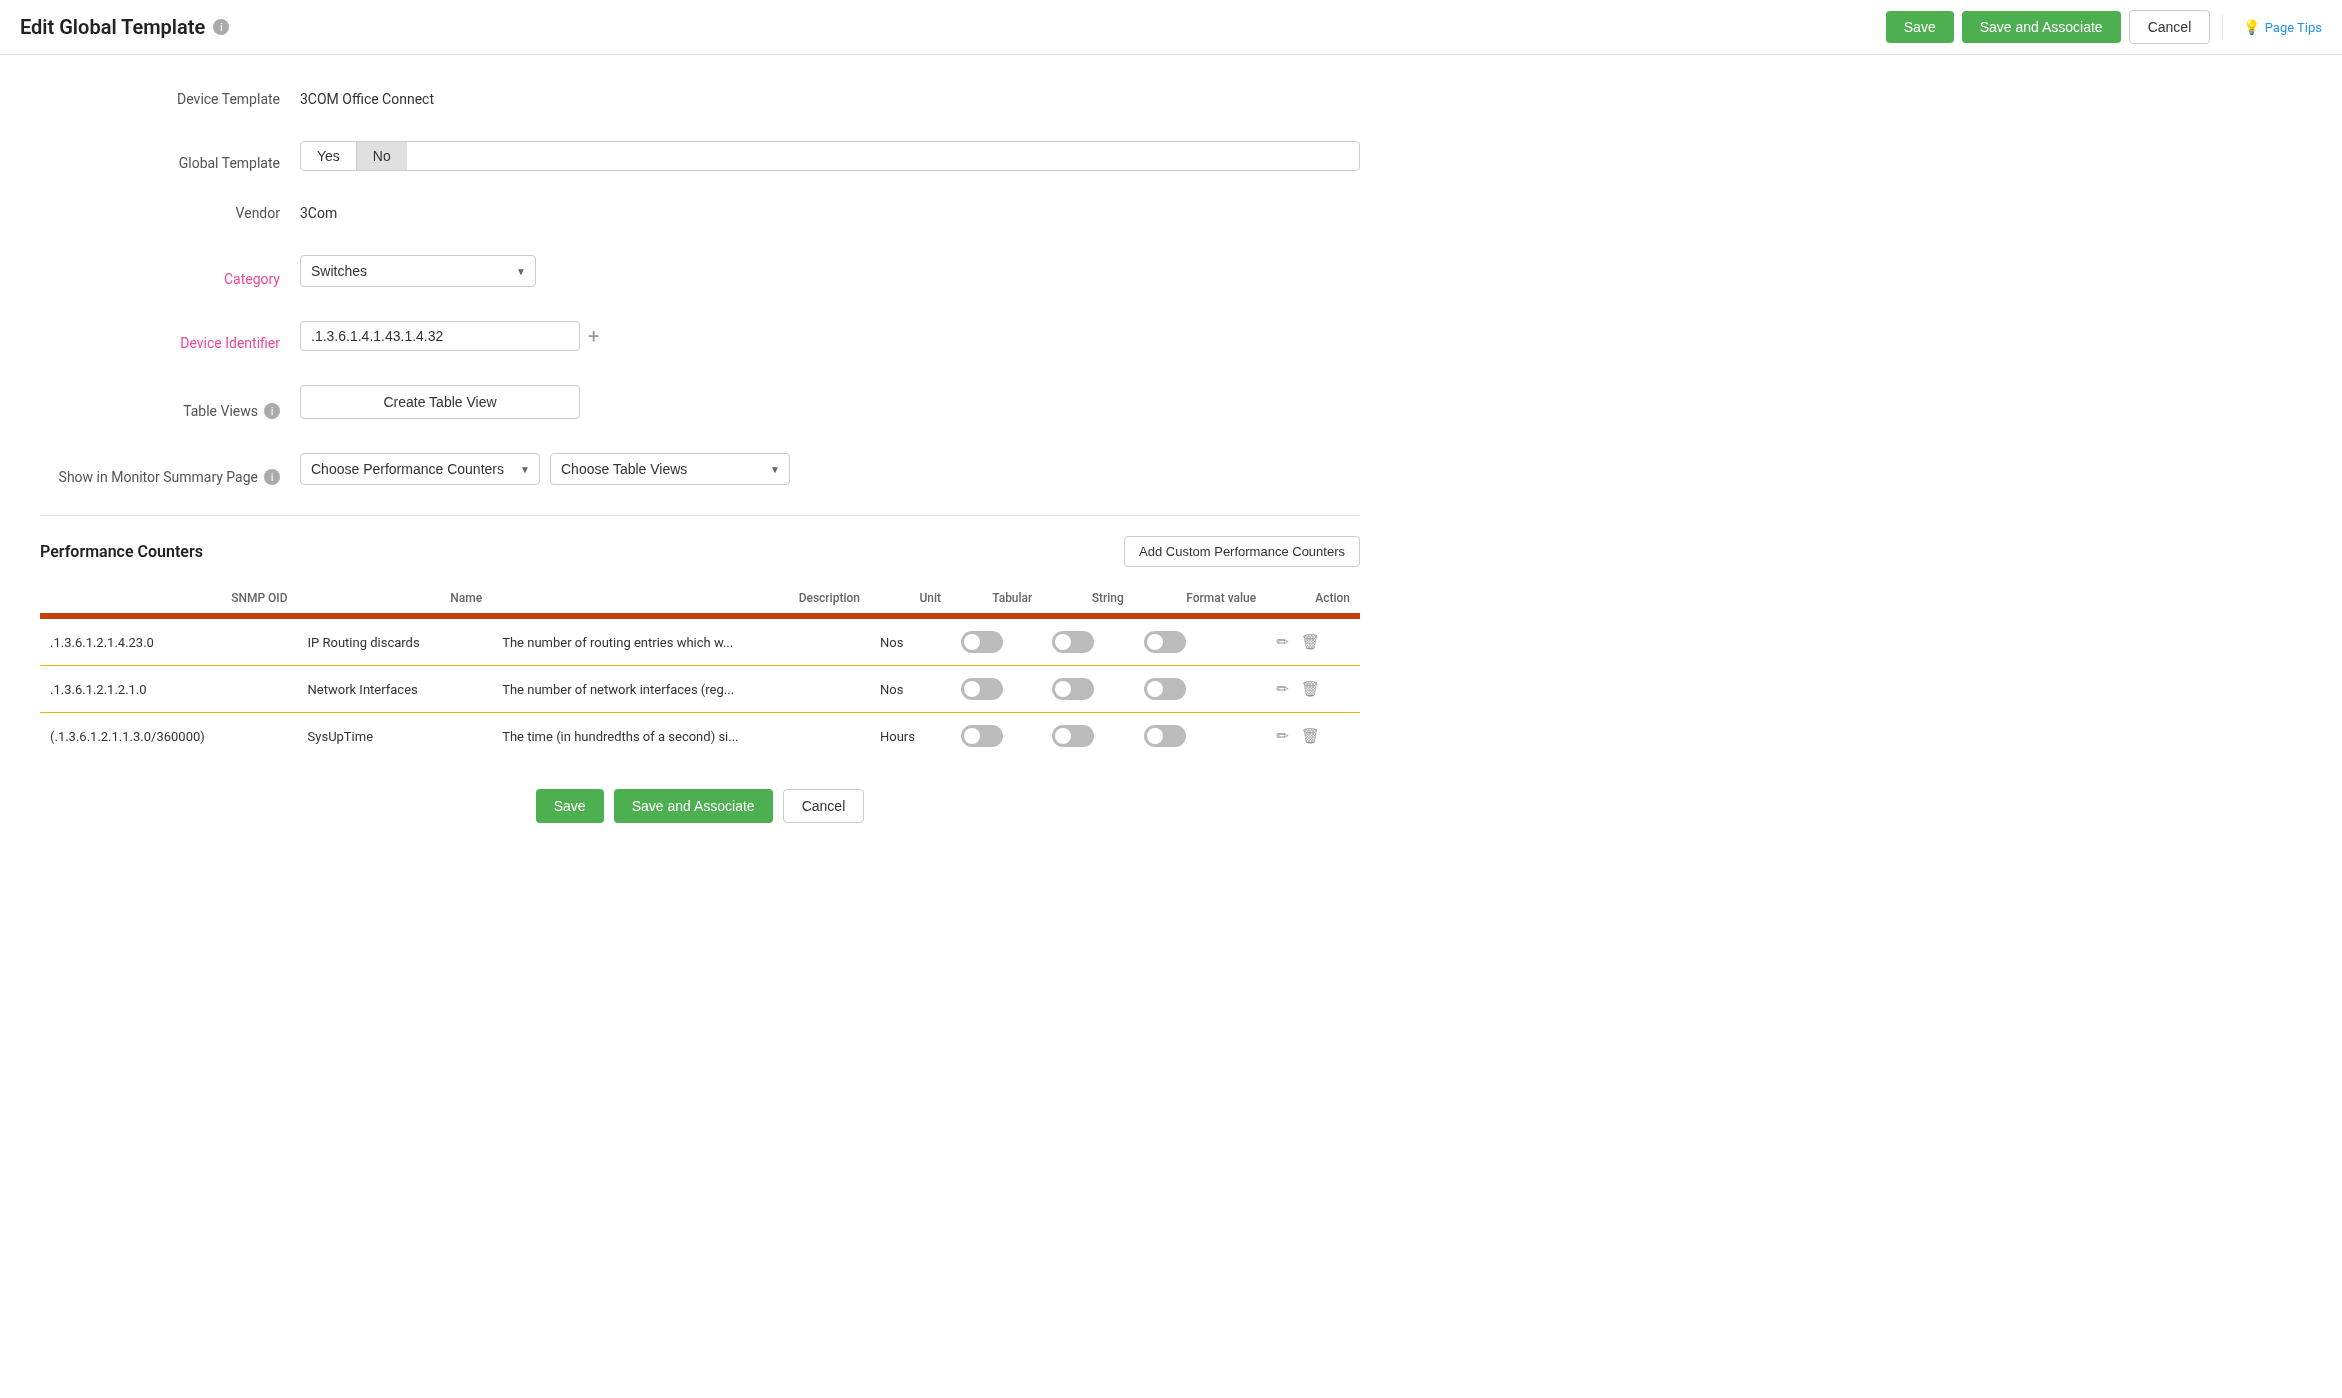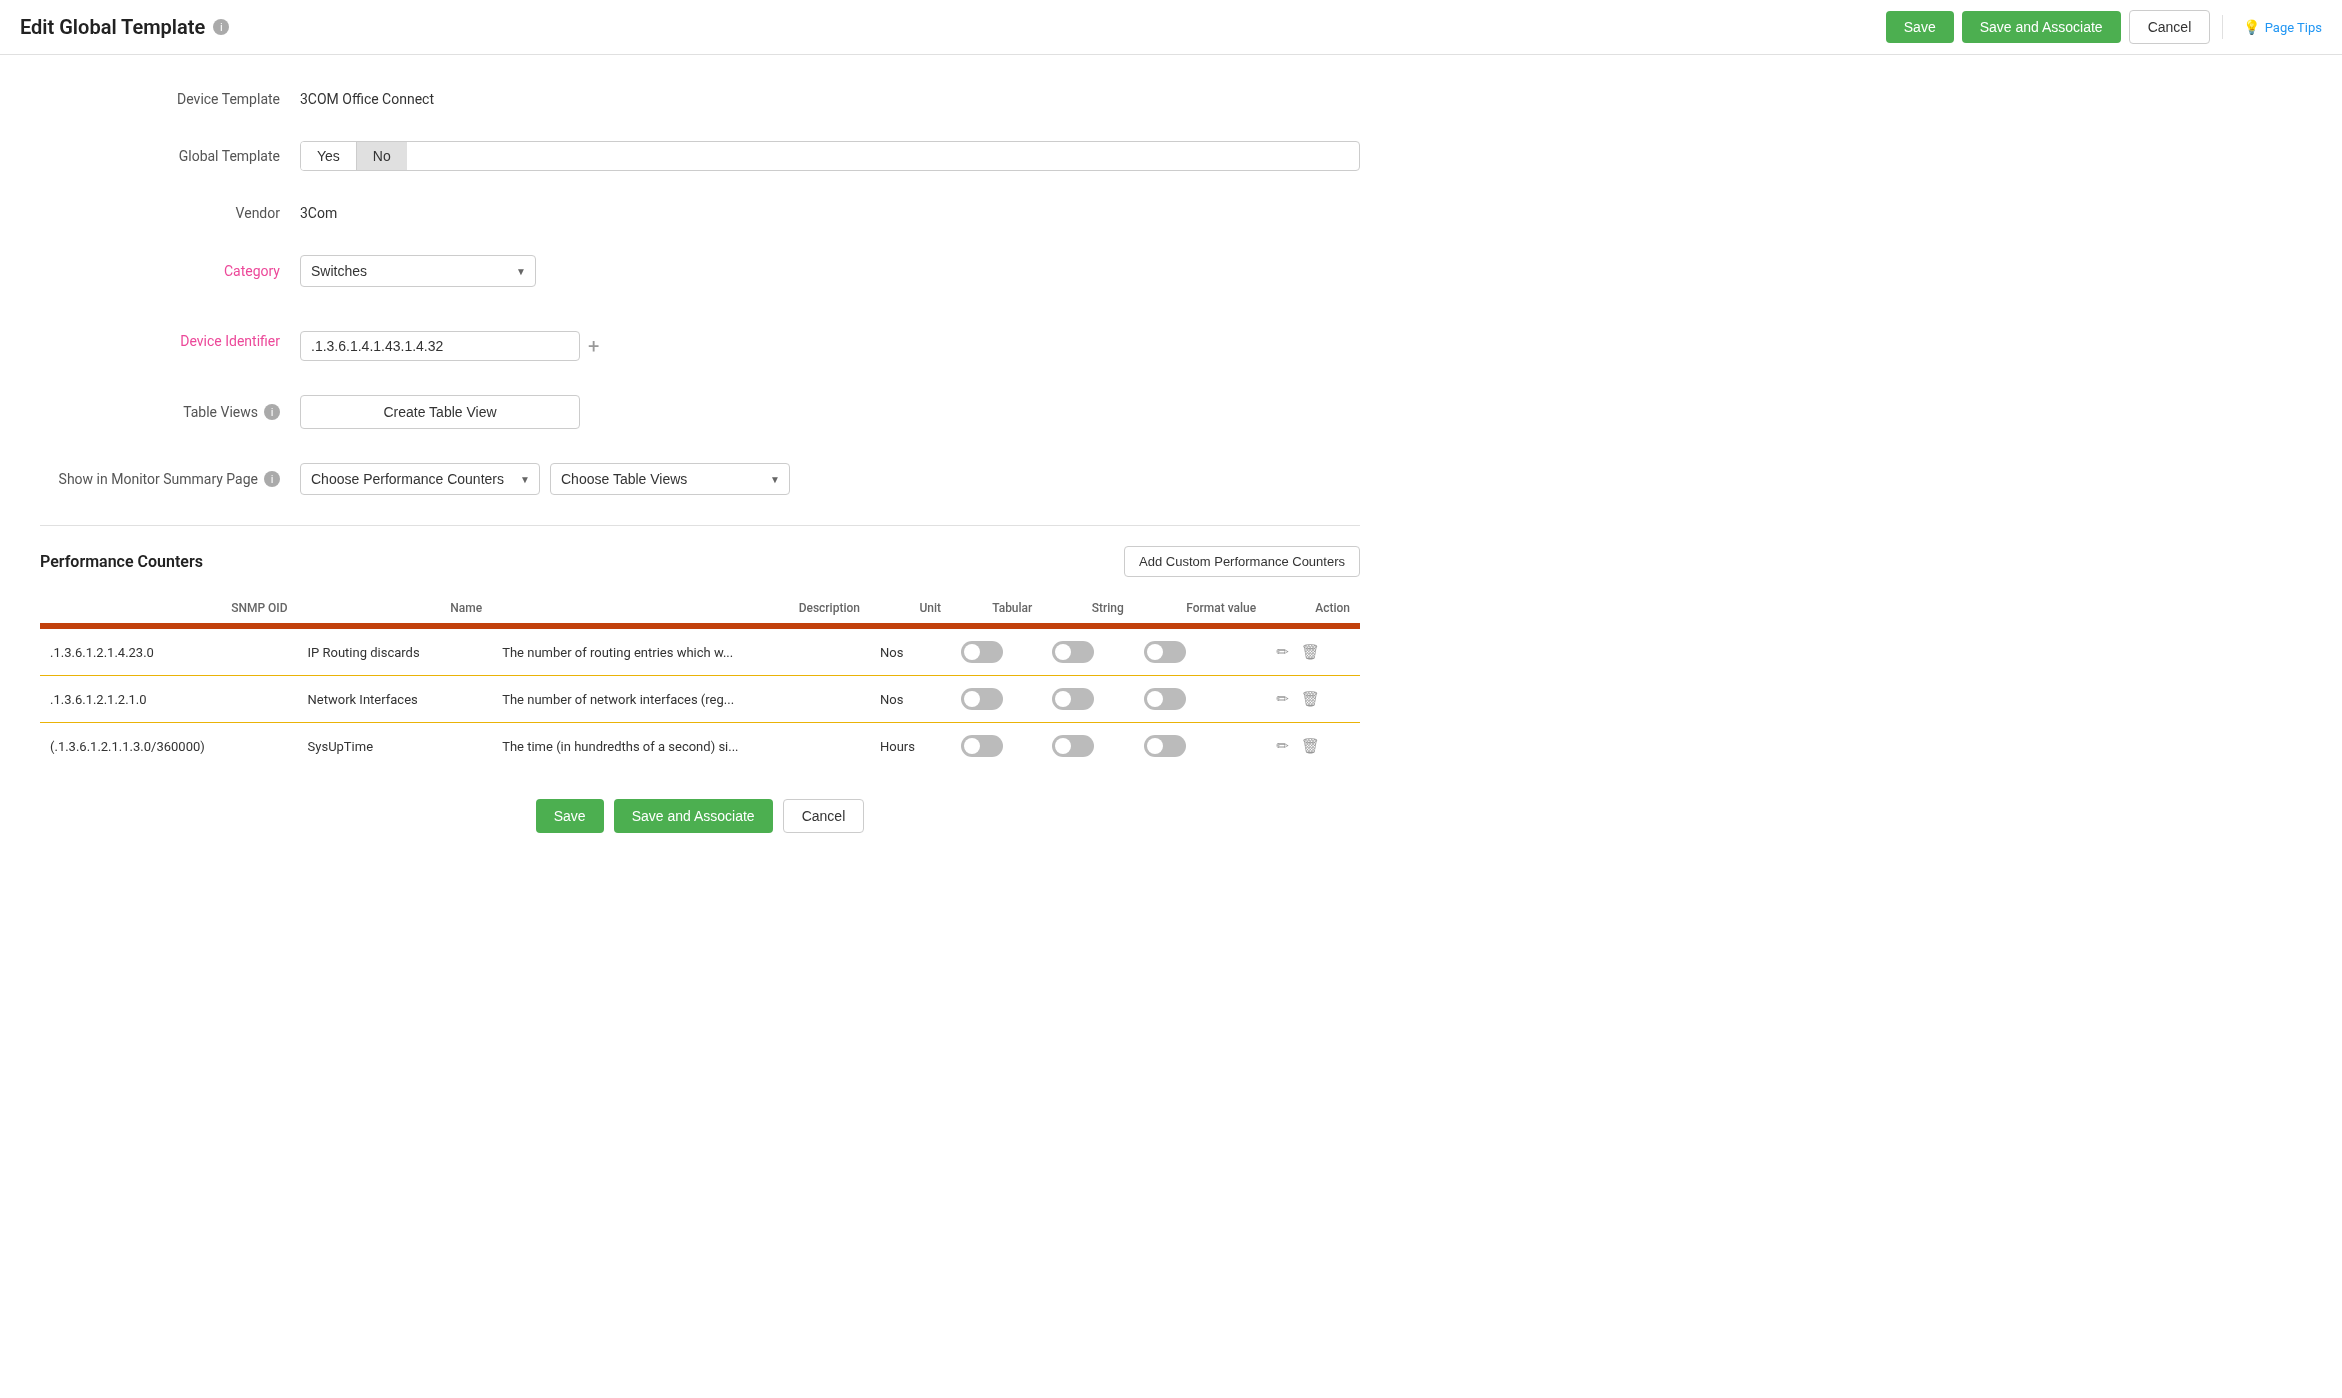--- a/index.html
+++ b/index.html
@@ -94,21 +94,21 @@
       padding: 30px 40px;
       max-width: 1400px;
     }
 
     
     .form-section {
       margin-bottom: 0;
     }
     .form-row {
       display: flex;
-      align-items: center;
+      align-items: flex-end;
       margin-bottom: 28px;
     }
     .form-label {
       width: 260px;
       text-align: right;
       padding-right: 20px;
       padding-top: 6px;
       color: #555;
       font-size: 14px;
       flex-shrink: 0;
@@ -178,21 +178,20 @@
       pointer-events: none;
       color: #666;
       font-size: 10px;
     }
 
     
     .device-id-row {
       display: flex;
       align-items: center;
       gap: 8px;
-      margin-top: 10px;
     }
     .device-id-input {
       width: 280px;
     }
     .add-icon {
       color: #999;
       font-size: 20px;
       cursor: pointer;
       line-height: 1;
     }

